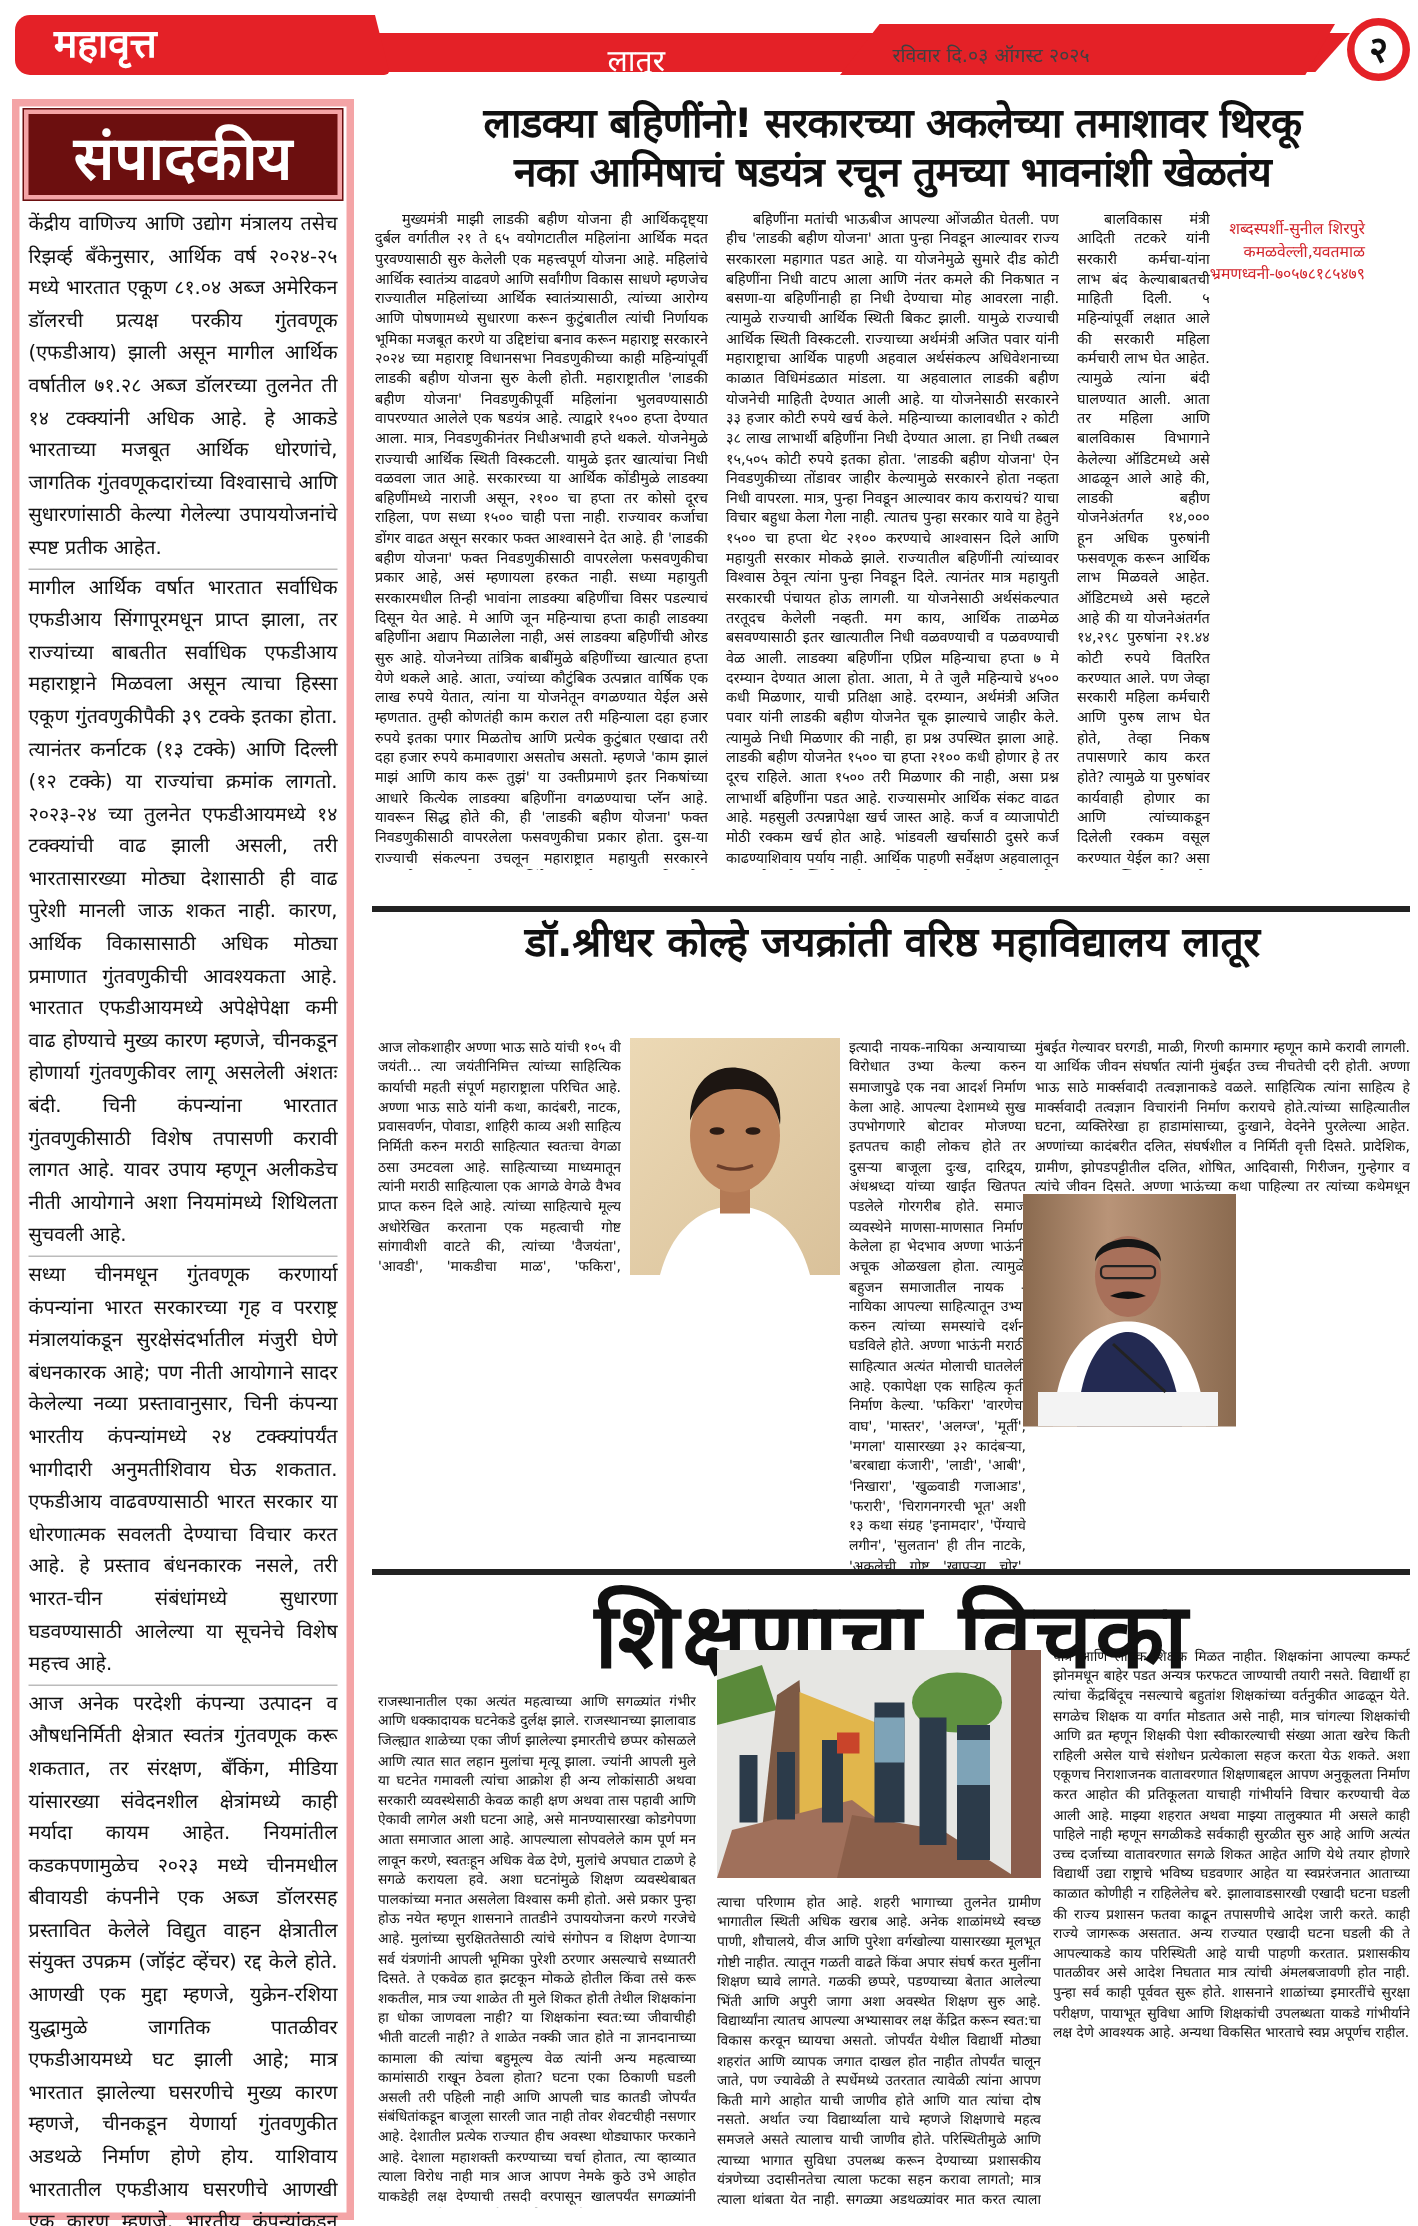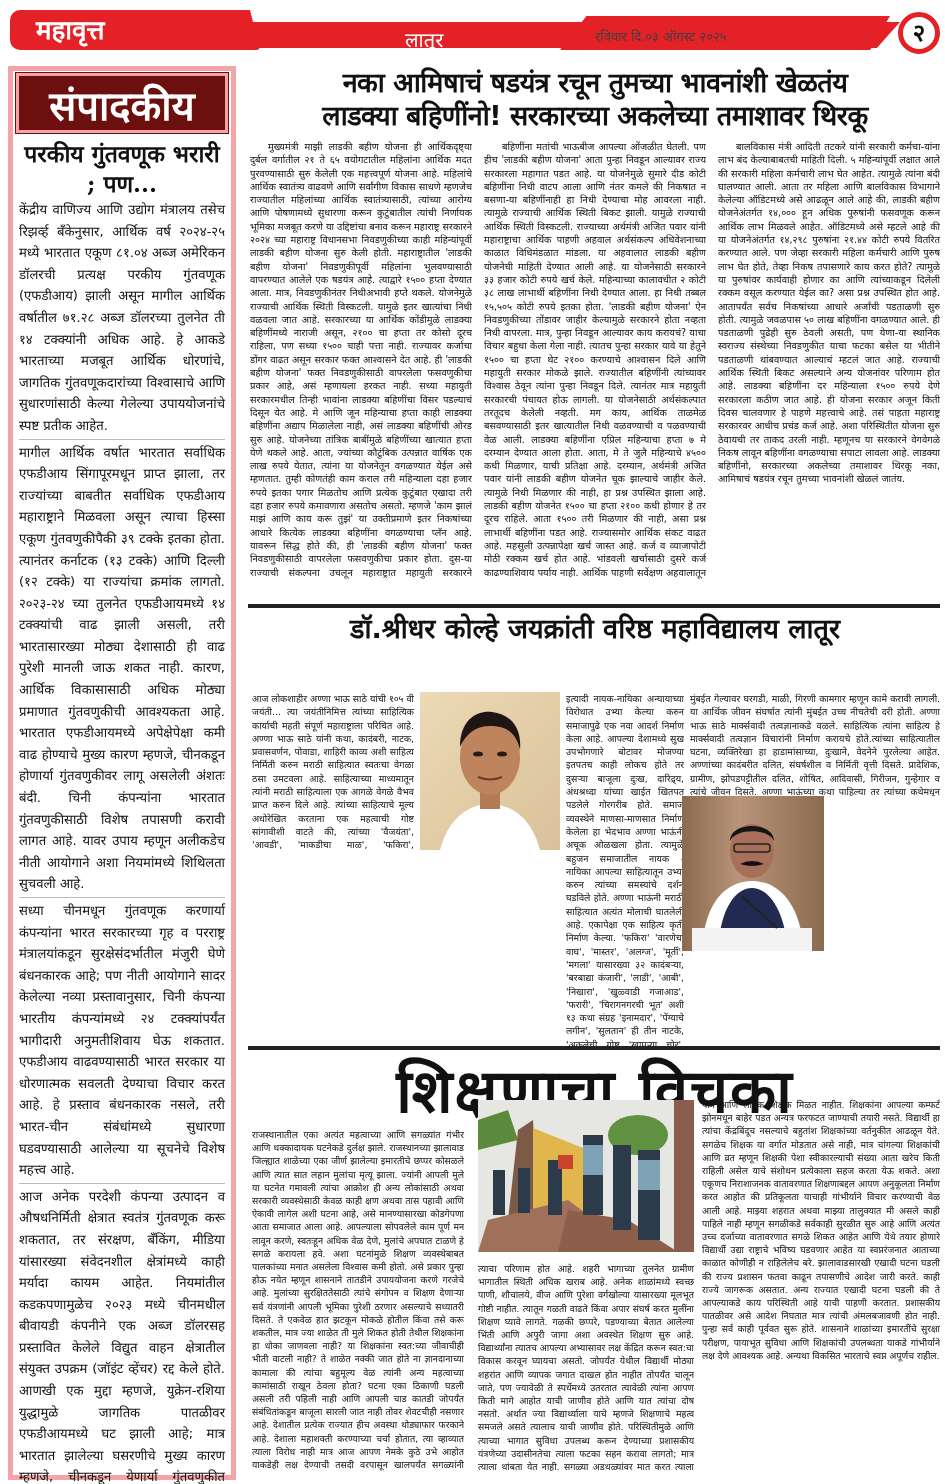--- a/index.html
+++ b/index.html
@@ -46,42 +46,46 @@
       <span>महावृत्त</span>
     </div>
   <div class="city">लातूर</div>
   <div class="date">रविवार दि.०३ ऑगस्ट २०२५</div>
   <div class="pg">२</div>
 </div>
 
 <div id="side" class="abs">
   <div class="inner">
     <div class="hdr">संपादकीय</div>
-    <h2>परकीय गुंतवणूक भरारी ; पण...</h2>
     <p>केंद्रीय वाणिज्य आणि उद्योग मंत्रालय तसेच रिझर्व्ह बँकेनुसार, आर्थिक वर्ष २०२४-२५ मध्ये भारतात एकूण ८१.०४ अब्ज अमेरिकन डॉलरची प्रत्यक्ष परकीय गुंतवणूक (एफडीआय) झाली असून मागील आर्थिक वर्षातील ७१.२८ अब्ज डॉलरच्या तुलनेत ती १४ टक्क्यांनी अधिक आहे. हे आकडे भारताच्या मजबूत आर्थिक धोरणांचे, जागतिक गुंतवणूकदारांच्या विश्वासाचे आणि सुधारणांसाठी केल्या गेलेल्या उपाययोजनांचे स्पष्ट प्रतीक आहेत.</p>
     <p>मागील आर्थिक वर्षात भारतात सर्वाधिक एफडीआय सिंगापूरमधून प्राप्त झाला, तर राज्यांच्या बाबतीत सर्वाधिक एफडीआय महाराष्ट्राने मिळवला असून त्याचा हिस्सा एकूण गुंतवणुकीपैकी ३९ टक्के इतका होता. त्यानंतर कर्नाटक (१३ टक्के) आणि दिल्ली (१२ टक्के) या राज्यांचा क्रमांक लागतो. २०२३-२४ च्या तुलनेत एफडीआयमध्ये १४ टक्क्यांची वाढ झाली असली, तरी भारतासारख्या मोठ्या देशासाठी ही वाढ पुरेशी मानली जाऊ शकत नाही. कारण, आर्थिक विकासासाठी अधिक मोठ्या प्रमाणात गुंतवणुकीची आवश्यकता आहे. भारतात एफडीआयमध्ये अपेक्षेपेक्षा कमी वाढ होण्याचे मुख्य कारण म्हणजे, चीनकडून होणार्या गुंतवणुकीवर लागू असलेली अंशतः बंदी. चिनी कंपन्यांना भारतात गुंतवणुकीसाठी विशेष तपासणी करावी लागत आहे. यावर उपाय म्हणून अलीकडेच नीती आयोगाने अशा नियमांमध्ये शिथिलता सुचवली आहे.</p>
     <p>सध्या चीनमधून गुंतवणूक करणार्या कंपन्यांना भारत सरकारच्या गृह व परराष्ट्र मंत्रालयांकडून सुरक्षेसंदर्भातील मंजुरी घेणे बंधनकारक आहे; पण नीती आयोगाने सादर केलेल्या नव्या प्रस्तावानुसार, चिनी कंपन्या भारतीय कंपन्यांमध्ये २४ टक्क्यांपर्यंत भागीदारी अनुमतीशिवाय घेऊ शकतात. एफडीआय वाढवण्यासाठी भारत सरकार या धोरणात्मक सवलती देण्याचा विचार करत आहे. हे प्रस्ताव बंधनकारक नसले, तरी भारत-चीन संबंधांमध्ये सुधारणा घडवण्यासाठी आलेल्या या सूचनेचे विशेष महत्त्व आहे.</p>
     <p>आज अनेक परदेशी कंपन्या उत्पादन व औषधनिर्मिती क्षेत्रात स्वतंत्र गुंतवणूक करू शकतात, तर संरक्षण, बँकिंग, मीडिया यांसारख्या संवेदनशील क्षेत्रांमध्ये काही मर्यादा कायम आहेत. नियमांतील कडकपणामुळेच २०२३ मध्ये चीनमधील बीवायडी कंपनीने एक अब्ज डॉलरसह प्रस्तावित केलेले विद्युत वाहन क्षेत्रातील संयुक्त उपक्रम (जॉइंट व्हेंचर) रद्द केले होते. आणखी एक मुद्दा म्हणजे, युक्रेन-रशिया युद्धामुळे जागतिक पातळीवर एफडीआयमध्ये घट झाली आहे; मात्र भारतात झालेल्या घसरणीचे मुख्य कारण म्हणजे, चीनकडून येणार्या गुंतवणुकीत अडथळे निर्माण होणे होय. याशिवाय भारतातील एफडीआय घसरणीचे आणखी एक कारण म्हणजे, भारतीय कंपन्यांकडून परदेशात होणार्या गुंतवणुकीत झालेली वाढ होय, ज्याला बाह्य प्रत्यक्ष गुंतवणूक (ओएफडीआय) असे म्हणतात.</p>
 
   </div>
 </div>
 
 <div id="a1title" class="abs">
+  <div>लाडक्या बहिणींनो! सरकारच्या अकलेच्या तमाशावर थिरकू</div>
   <div>नका आमिषाचं षडयंत्र रचून तुमच्या भावनांशी खेळतंय</div>
-  <div>लाडक्या बहिणींनो! सरकारच्या अकलेच्या तमाशावर थिरकू</div>
 </div>
 <div id="a1cols" class="cols">
   <div class="col">
       <p>मुख्यमंत्री माझी लाडकी बहीण योजना ही आर्थिकदृष्ट्या दुर्बल वर्गातील २१ ते ६५ वयोगटातील महिलांना आर्थिक मदत पुरवण्यासाठी सुरु केलेली एक महत्त्वपूर्ण योजना आहे. महिलांचे आर्थिक स्वातंत्र्य वाढवणे आणि सर्वांगीण विकास साधणे म्हणजेच राज्यातील महिलांच्या आर्थिक स्वातंत्र्यासाठी, त्यांच्या आरोग्य आणि पोषणामध्ये सुधारणा करून कुटुंबातील त्यांची निर्णायक भूमिका मजबूत करणे या उद्दिष्टांचा बनाव करून महाराष्ट्र सरकारने २०२४ च्या महाराष्ट्र विधानसभा निवडणुकीच्या काही महिन्यांपूर्वी लाडकी बहीण योजना सुरु केली होती. महाराष्ट्रातील 'लाडकी बहीण योजना' निवडणुकीपूर्वी महिलांना भुलवण्यासाठी वापरण्यात आलेले एक षडयंत्र आहे. त्याद्वारे १५०० हप्ता देण्यात आला. मात्र, निवडणुकीनंतर निधीअभावी हप्ते थकले. योजनेमुळे राज्याची आर्थिक स्थिती विस्कटली. यामुळे इतर खात्यांचा निधी वळवला जात आहे. सरकारच्या या आर्थिक कोंडीमुळे लाडक्या बहिणींमध्ये नाराजी असून, २१०० चा हप्ता तर कोसो दूरच राहिला, पण सध्या १५०० चाही पत्ता नाही. राज्यावर कर्जाचा डोंगर वाढत असून सरकार फक्त आश्वासने देत आहे. ही 'लाडकी बहीण योजना' फक्त निवडणुकीसाठी वापरलेला फसवणुकीचा प्रकार आहे, असं म्हणायला हरकत नाही. सध्या महायुती सरकारमधील तिन्ही भावांना लाडक्या बहिणींचा विसर पडल्याचं दिसून येत आहे. मे आणि जून महिन्याचा हप्ता काही लाडक्या बहिणींना अद्याप मिळालेला नाही, असं लाडक्या बहिणींची ओरड सुरु आहे. योजनेच्या तांत्रिक बाबींमुळे बहिणींच्या खात्यात हप्ता येणे थकले आहे. आता, ज्यांच्या कौटुंबिक उत्पन्नात वार्षिक एक लाख रुपये येतात, त्यांना या योजनेतून वगळण्यात येईल असे म्हणतात. तुम्ही कोणतंही काम कराल तरी महिन्याला दहा हजार रुपये इतका पगार मिळतोच आणि प्रत्येक कुटुंबात एखादा तरी दहा हजार रुपये कमावणारा असतोच असतो. म्हणजे 'काम झालं माझं आणि काय करू तुझं' या उक्तीप्रमाणे इतर निकषांच्या आधारे कित्येक लाडक्या बहिणींना वगळण्याचा प्लॅन आहे. यावरून सिद्ध होते की, ही 'लाडकी बहीण योजना' फक्त निवडणुकीसाठी वापरलेला फसवणुकीचा प्रकार होता. दुस-या राज्याची संकल्पना उचलून महाराष्ट्रात महायुती सरकारने तत्कालीन मुख्यमंत्री एकनाथ शिंदे यांच्या नेतृत्वात 'लाडकी बहीण योजना' जाहीर केली आणि विधानसभा निवडणुकीच्या काही महिने आधी राज्यभरातील बहिणींना ३ महिन्यांचे प्रत्येकी १५०० प्रमाणे ४५०० खात्यात देऊन लाडक्या</p>
     </div>
   <div class="col">
       <p>बहिणींना मतांची भाऊबीज आपल्या ओंजळीत घेतली. पण हीच 'लाडकी बहीण योजना' आता पुन्हा निवडून आल्यावर राज्य सरकारला महागात पडत आहे. या योजनेमुळे सुमारे दीड कोटी बहिणींना निधी वाटप आला आणि नंतर कमले की निकषात न बसणा-या बहिणींनाही हा निधी देण्याचा मोह आवरला नाही. त्यामुळे राज्याची आर्थिक स्थिती बिकट झाली. यामुळे राज्याची आर्थिक स्थिती विस्कटली. राज्याच्या अर्थमंत्री अजित पवार यांनी महाराष्ट्राचा आर्थिक पाहणी अहवाल अर्थसंकल्प अधिवेशनाच्या काळात विधिमंडळात मांडला. या अहवालात लाडकी बहीण योजनेची माहिती देण्यात आली आहे. या योजनेसाठी सरकारने ३३ हजार कोटी रुपये खर्च केले. महिन्याच्या कालावधीत २ कोटी ३८ लाख लाभार्थी बहिणींना निधी देण्यात आला. हा निधी तब्बल १५,५०५ कोटी रुपये इतका होता. 'लाडकी बहीण योजना' ऐन निवडणुकीच्या तोंडावर जाहीर केल्यामुळे सरकारने होता नव्हता निधी वापरला. मात्र, पुन्हा निवडून आल्यावर काय करायचं? याचा विचार बहुधा केला गेला नाही. त्यातच पुन्हा सरकार यावे या हेतुने १५०० चा हप्ता थेट २१०० करण्याचे आश्वासन दिले आणि महायुती सरकार मोकळे झाले. राज्यातील बहिणींनी त्यांच्यावर विश्वास ठेवून त्यांना पुन्हा निवडून दिले. त्यानंतर मात्र महायुती सरकारची पंचायत होऊ लागली. या योजनेसाठी अर्थसंकल्पात तरतूदच केलेली नव्हती. मग काय, आर्थिक ताळमेळ बसवण्यासाठी इतर खात्यातील निधी वळवण्याची व पळवण्याची वेळ आली. लाडक्या बहिणींना एप्रिल महिन्याचा हप्ता ७ मे दरम्यान देण्यात आला होता. आता, मे ते जुलै महिन्याचे ४५०० कधी मिळणार, याची प्रतिक्षा आहे. दरम्यान, अर्थमंत्री अजित पवार यांनी लाडकी बहीण योजनेत चूक झाल्याचे जाहीर केले. त्यामुळे निधी मिळणार की नाही, हा प्रश्न उपस्थित झाला आहे. लाडकी बहीण योजनेत १५०० चा हप्ता २१०० कधी होणार हे तर दूरच राहिले. आता १५०० तरी मिळणार की नाही, असा प्रश्न लाभार्थी बहिणींना पडत आहे. राज्यासमोर आर्थिक संकट वाढत आहे. महसुली उत्पन्नापेक्षा खर्च जास्त आहे. कर्ज व व्याजापोटी मोठी रक्कम खर्च होत आहे. भांडवली खर्चासाठी दुसरे कर्ज काढण्याशिवाय पर्याय नाही. आर्थिक पाहणी सर्वेक्षण अहवालातून राज्याची गंभीर स्थिती समोर आली आहे. म्हणजे खर्चाच्या तुलनेत उत्पन्न कमी आहे. कर्ज आणि व्याजापोटी राज्यावरील कर्जाचा डोंगर वाढत चालला आहे. यामुळे खर्च भागवताना अडचणी येत आहे. दरम्यान, महिला व</p>
     </div>
   <div class="col" style="display:flex;flex-direction:row">
     <p style="flex:1;overflow:hidden">बालविकास मंत्री आदिती तटकरे यांनी सरकारी कर्मचा-यांना लाभ बंद केल्याबाबतची माहिती दिली. ५ महिन्यांपूर्वी लक्षात आले की सरकारी महिला कर्मचारी लाभ घेत आहेत. त्यामुळे त्यांना बंदी घालण्यात आली. आता तर महिला आणि बालविकास विभागाने केलेल्या ऑडिटमध्ये असे आढळून आले आहे की, लाडकी बहीण योजनेअंतर्गत १४,००० हून अधिक पुरुषांनी फसवणूक करून आर्थिक लाभ मिळवले आहेत. ऑडिटमध्ये असे म्हटले आहे की या योजनेअंतर्गत १४,२९८ पुरुषांना २१.४४ कोटी रुपये वितरित करण्यात आले. पण जेव्हा सरकारी महिला कर्मचारी आणि पुरुष लाभ घेत होते, तेव्हा निकष तपासणारे काय करत होते? त्यामुळे या पुरुषांवर कार्यवाही होणार का आणि त्यांच्याकडून दिलेली रक्कम वसूल करण्यात येईल का? असा प्रश्न उपस्थित होत आहे. आतापर्यंत सर्वच निकषांच्या आधारे अर्जांची पडताळणी सुरु होती. त्यामुळे जवळपास ५० लाख बहिणींना वगळण्यात आले. ही पडताळणी पुढेही सुरु ठेवली असती, पण येणा-या स्थानिक स्वराज्य संस्थेच्या निवडणुकीत याचा फटका बसेल या भीतीने पडताळणी थांबवण्यात आल्याचं म्हटलं जात आहे. राज्याची आर्थिक स्थिती बिकट असल्याने अन्य योजनांवर परिणाम होत आहे. लाडक्या बहिणींना दर महिन्याला १५०० रुपये देणे सरकारला कठीण जात आहे. ही योजना सरकार अजून किती दिवस चालवणार हे पाहणे महत्त्वाचे आहे. तसं पाहता महाराष्ट्र सरकारवर आधीच प्रचंड कर्ज आहे. अशा परिस्थितीत योजना सुरु ठेवायची तर ताकद उरली नाही. म्हणूनच या सरकारने वेगवेगळे निकष लावून बहिणींना वगळण्याचा सपाटा लावला आहे. लाडक्या बहिणींनो, सरकारच्या अकलेच्या तमाशावर थिरकू नका, आमिषाचं षडयंत्र रचून तुमच्या भावनांशी खेळलं जातंय.</p>
+    <div class="byline">
+      <div>शब्दस्पर्शी-सुनील शिरपुरे</div>
+      <div>कमळवेल्ली,यवतमाळ</div>
+      <div>भ्रमणध्वनी-७०५७८१८५४७९</div>
+    </div>
   </div>
 </div>
 <div class="rule" style="left:248px;top:604px;width:692px"></div>
 
 <div id="a2title" class="abs">
   <div>डॉ.श्रीधर कोल्हे  जयक्रांती वरिष्ठ महाविद्यालय लातूर</div>
 </div>
 <div id="a2">
   <div class="txt abs" style="left:252px;top:692px;width:162px;height:160px"><span>आज लोकशाहीर अण्णा भाऊ साठे यांची १०५ वी जयंती... त्या जयंतीनिमित्त त्यांच्या साहित्यिक कार्याची महती संपूर्ण महाराष्ट्राला परिचित आहे. अण्णा भाऊ साठे यांनी कथा, कादंबरी, नाटक, प्रवासवर्णन, पोवाडा, शाहिरी काव्य अशी साहित्य निर्मिती करुन मराठी साहित्यात स्वतःचा वेगळा ठसा उमटवला आहे. साहित्याच्या माध्यमातून त्यांनी मराठी साहित्याला एक आगळे वेगळे वैभव प्राप्त करुन दिले आहे. त्यांच्या साहित्याचे मूल्य अधोरेखित करताना एक महत्वाची गोष्ट सांगावीशी वाटते की, त्यांच्या 'वैजयंता', 'आवडी', 'माकडीचा माळ', 'फकिरा', 'चिखलातील कमळ', 'वारणेचा वाघ' आणि 'अलगुज' इत्यादी कादंबऱ्यांवर चित्रपटाची निर्मिती होऊन त्यांना राज्य शासनाचे पुरस्कारही प्राप्त झालेले आहेत. अण्णा भाऊ साठे हे मुळातच मानवतावादी दृष्टिकोन असलेले साहित्य. त्यामुळेच इथल्या समाज व्यवस्थेने कंजारभट जातीतील लोकांना नेहमीच गाव कुसाबाहेर ठेवले होते, हे लोक अन्यायविरुद्ध कशाप्रकारे लढतात. याचे चित्र अण्णाभाऊंनी आपल्या साहित्यातून रेखाटले आहे. 'बरबाद्या कंजारी', 'बोलकं मुंडकं' मधील पिन्या, 'स्मशानातील सोनं' मधील भीमा, वेड लावणारी डोंबाऱ्याची बिलवरी, निष्पाप बापाच्या आत्महत्येचा बदला घेणारी 'निखारा' मधील फुला. अमरावतीच्या तुरुंगात भाकरीसाठी वेड करणारे भोमय्या आणि सुलतान, जे स्वातंत्र्य माझ्यात कवडीचाही बदल करु शकत नाही ते स्वातंत्र्य कसे म्हणता येईल, असे म्हणणारा कोंबडी चोर रामू, वारण्याच्या खोऱ्यातील अनेक स्त्रियांचे उध्वस्त झालेले जीवन पुन्हा उभे करणारे सावळा आणि सत्तू</span></div>
   <div class="photo" style="left:420px;top:692px;width:140px;height:158px;background:linear-gradient(135deg,#ecd9b5,#d9c19a)">

